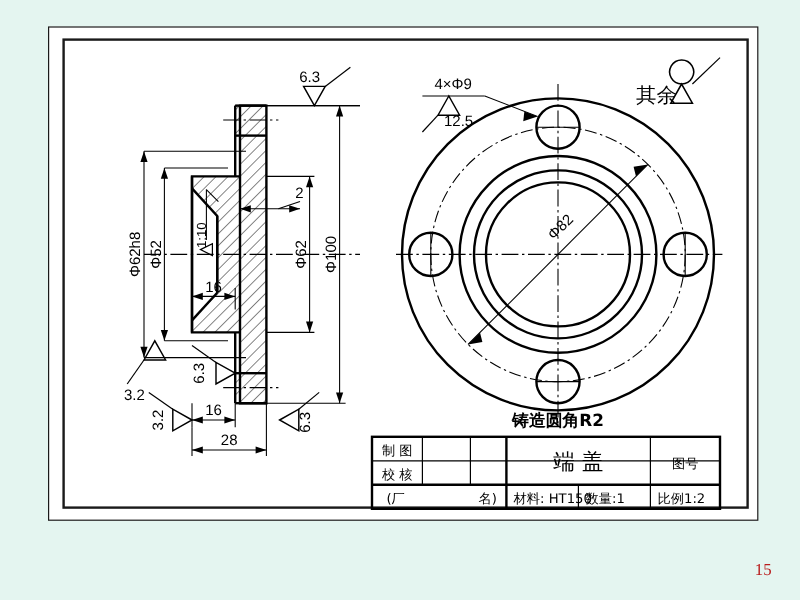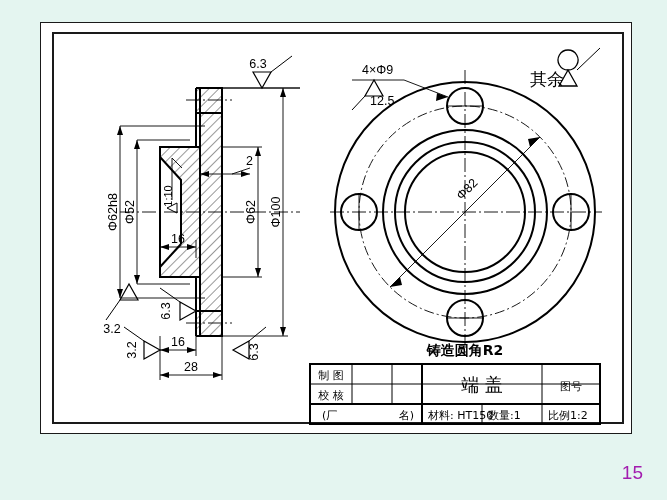--- a/index.html
+++ b/index.html
@@ -21,22 +21,22 @@
   .sheet-inner{
     position:absolute;
     left:52px;top:32px;width:572px;height:392px;
     border:2px solid #1a1a1a;
     box-sizing:border-box;
     background:transparent;
   }
   svg.draw{position:absolute;left:0;top:0;width:667px;height:500px;overflow:visible;}
   .pageno{
     position:absolute;right:24px;bottom:16px;
-    font-size:19px;color:#a21caf;
-    font-family:Liberation Sans, sans-serif;
+    font-size:14px;color:#b91c1c;
+    font-family:Liberation Serif, serif;
   }
   text{font-family:"Liberation Sans", sans-serif;fill:#000;}
   .cjk{font-family:"DejaVu Sans", sans-serif;}
   .dim{font-size:12.5px;}
   .small{font-size:11px;}
   .tb{font-size:11px;}
   .tbig{font-size:18px;}
   .ln{stroke:#000;fill:none;}
   .thick{stroke-width:2;}
   .thin{stroke-width:1;}

